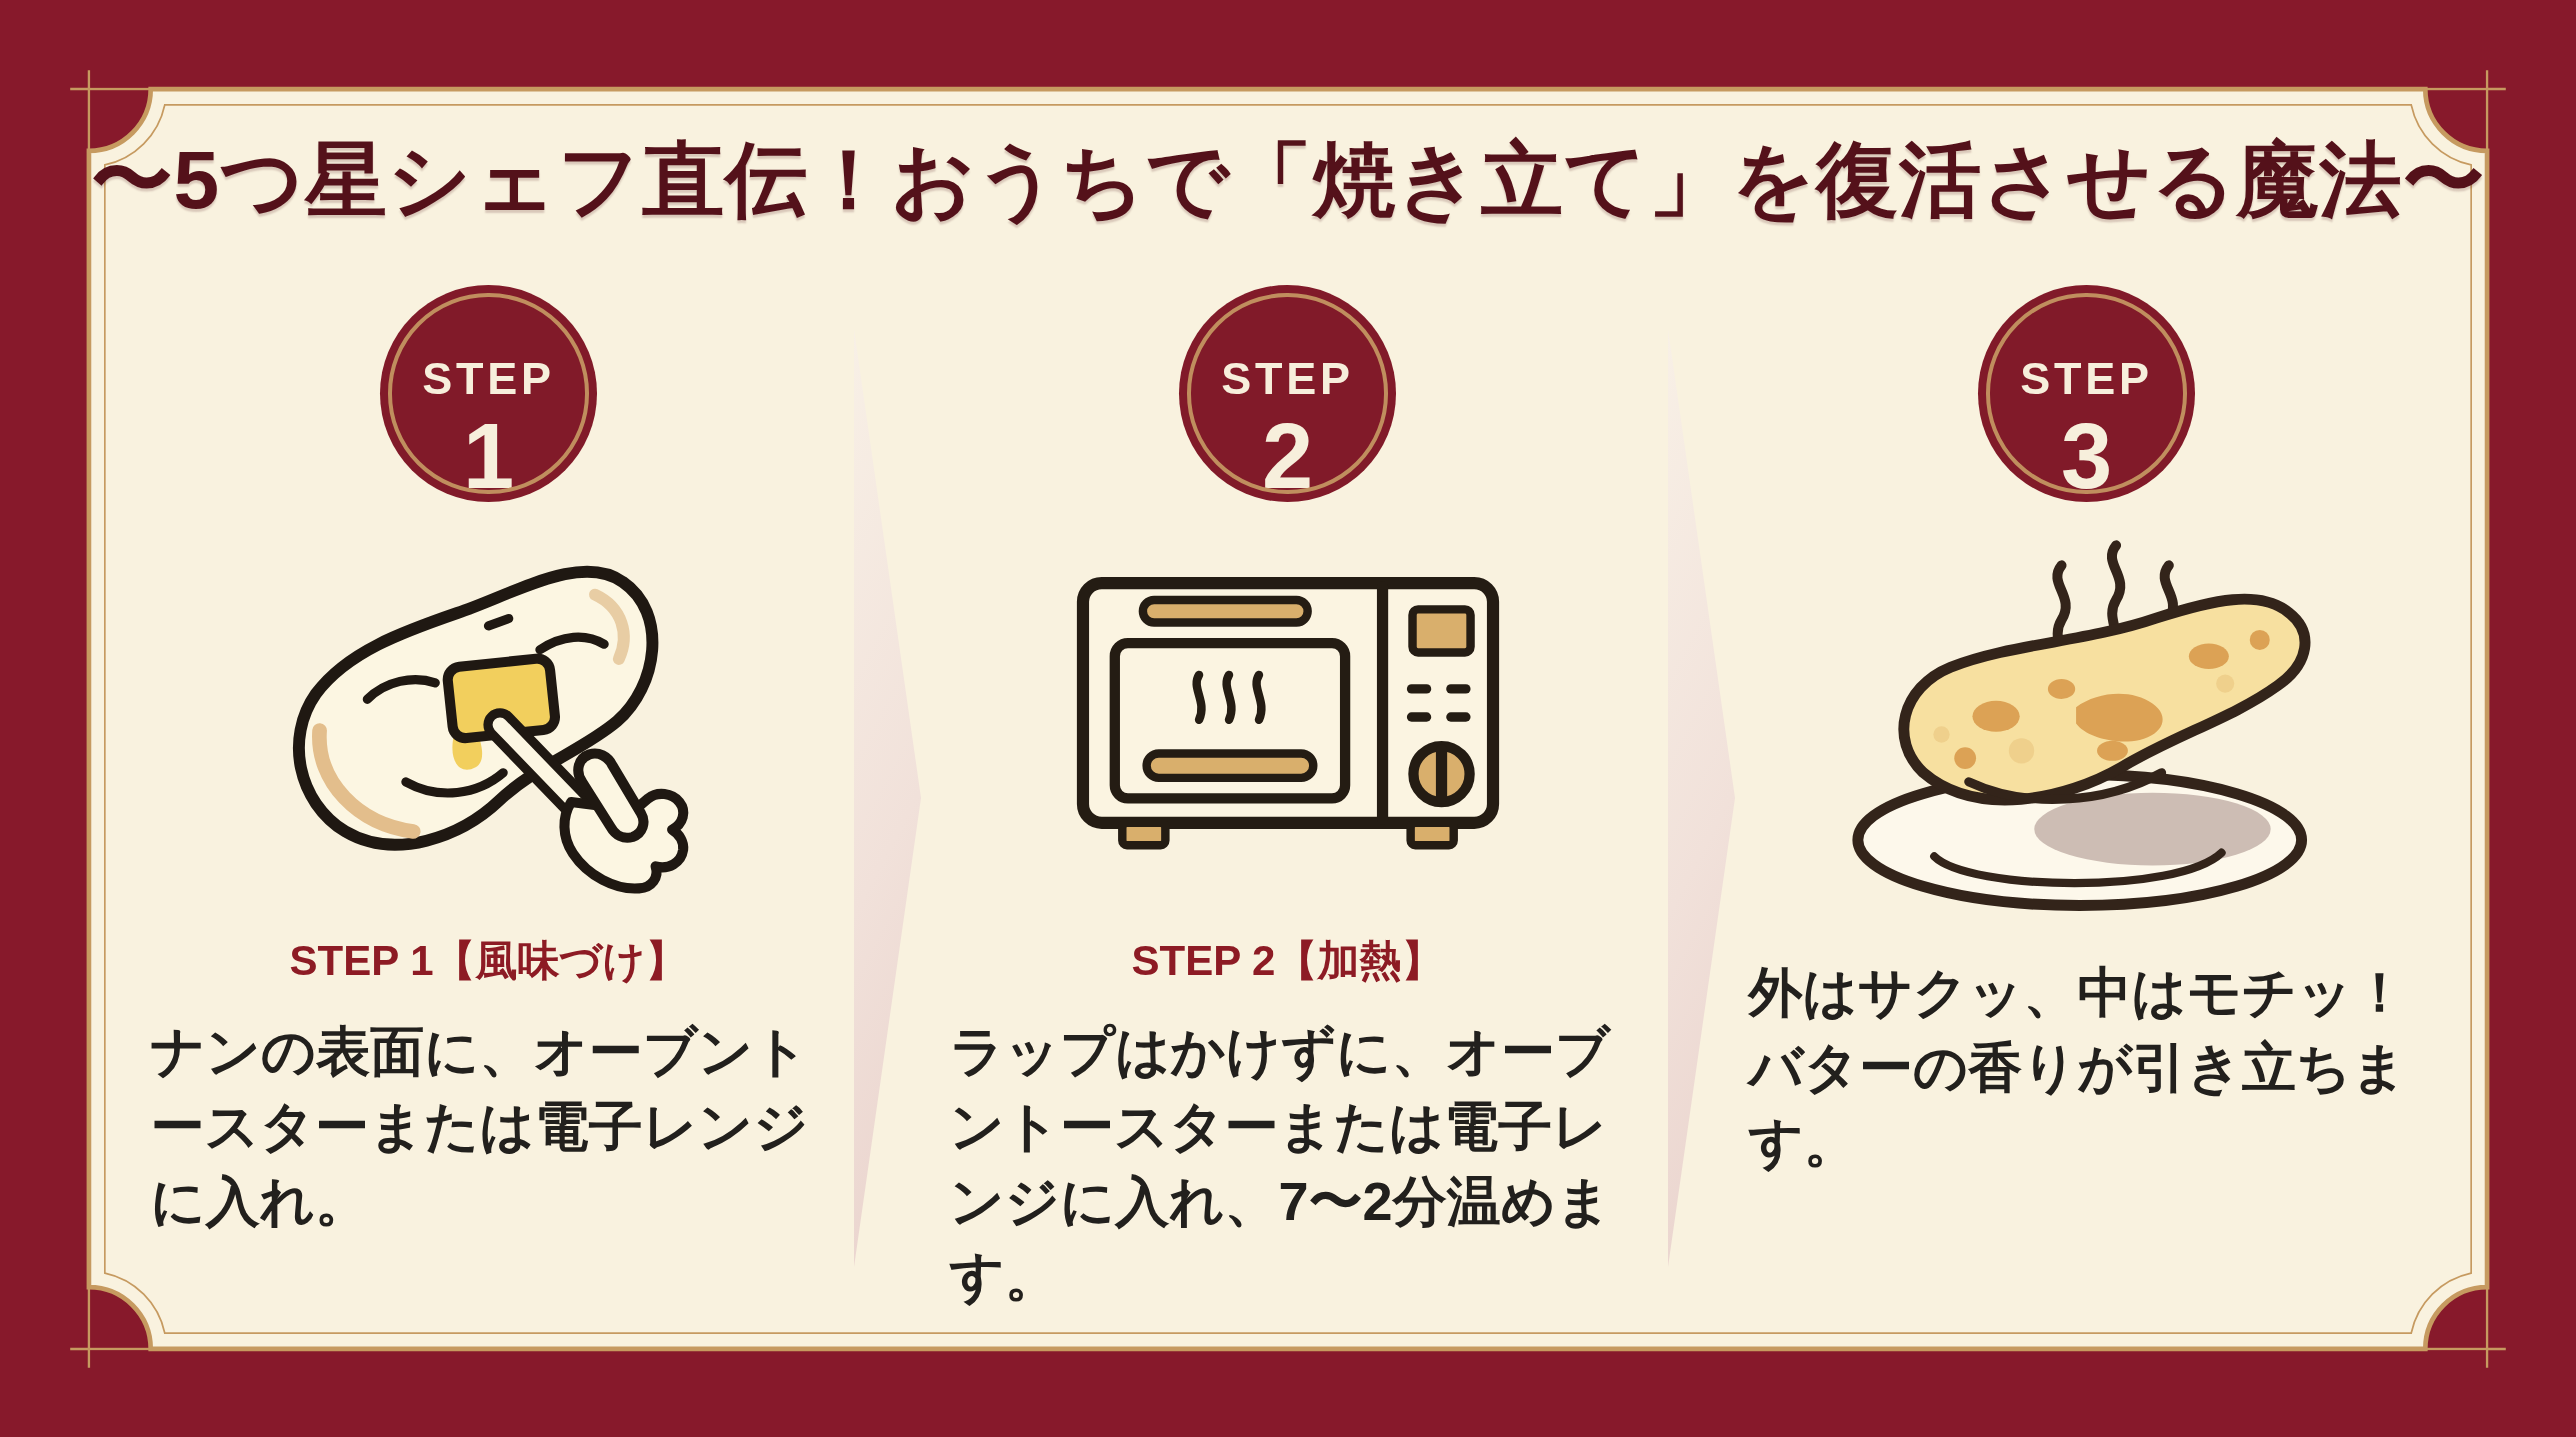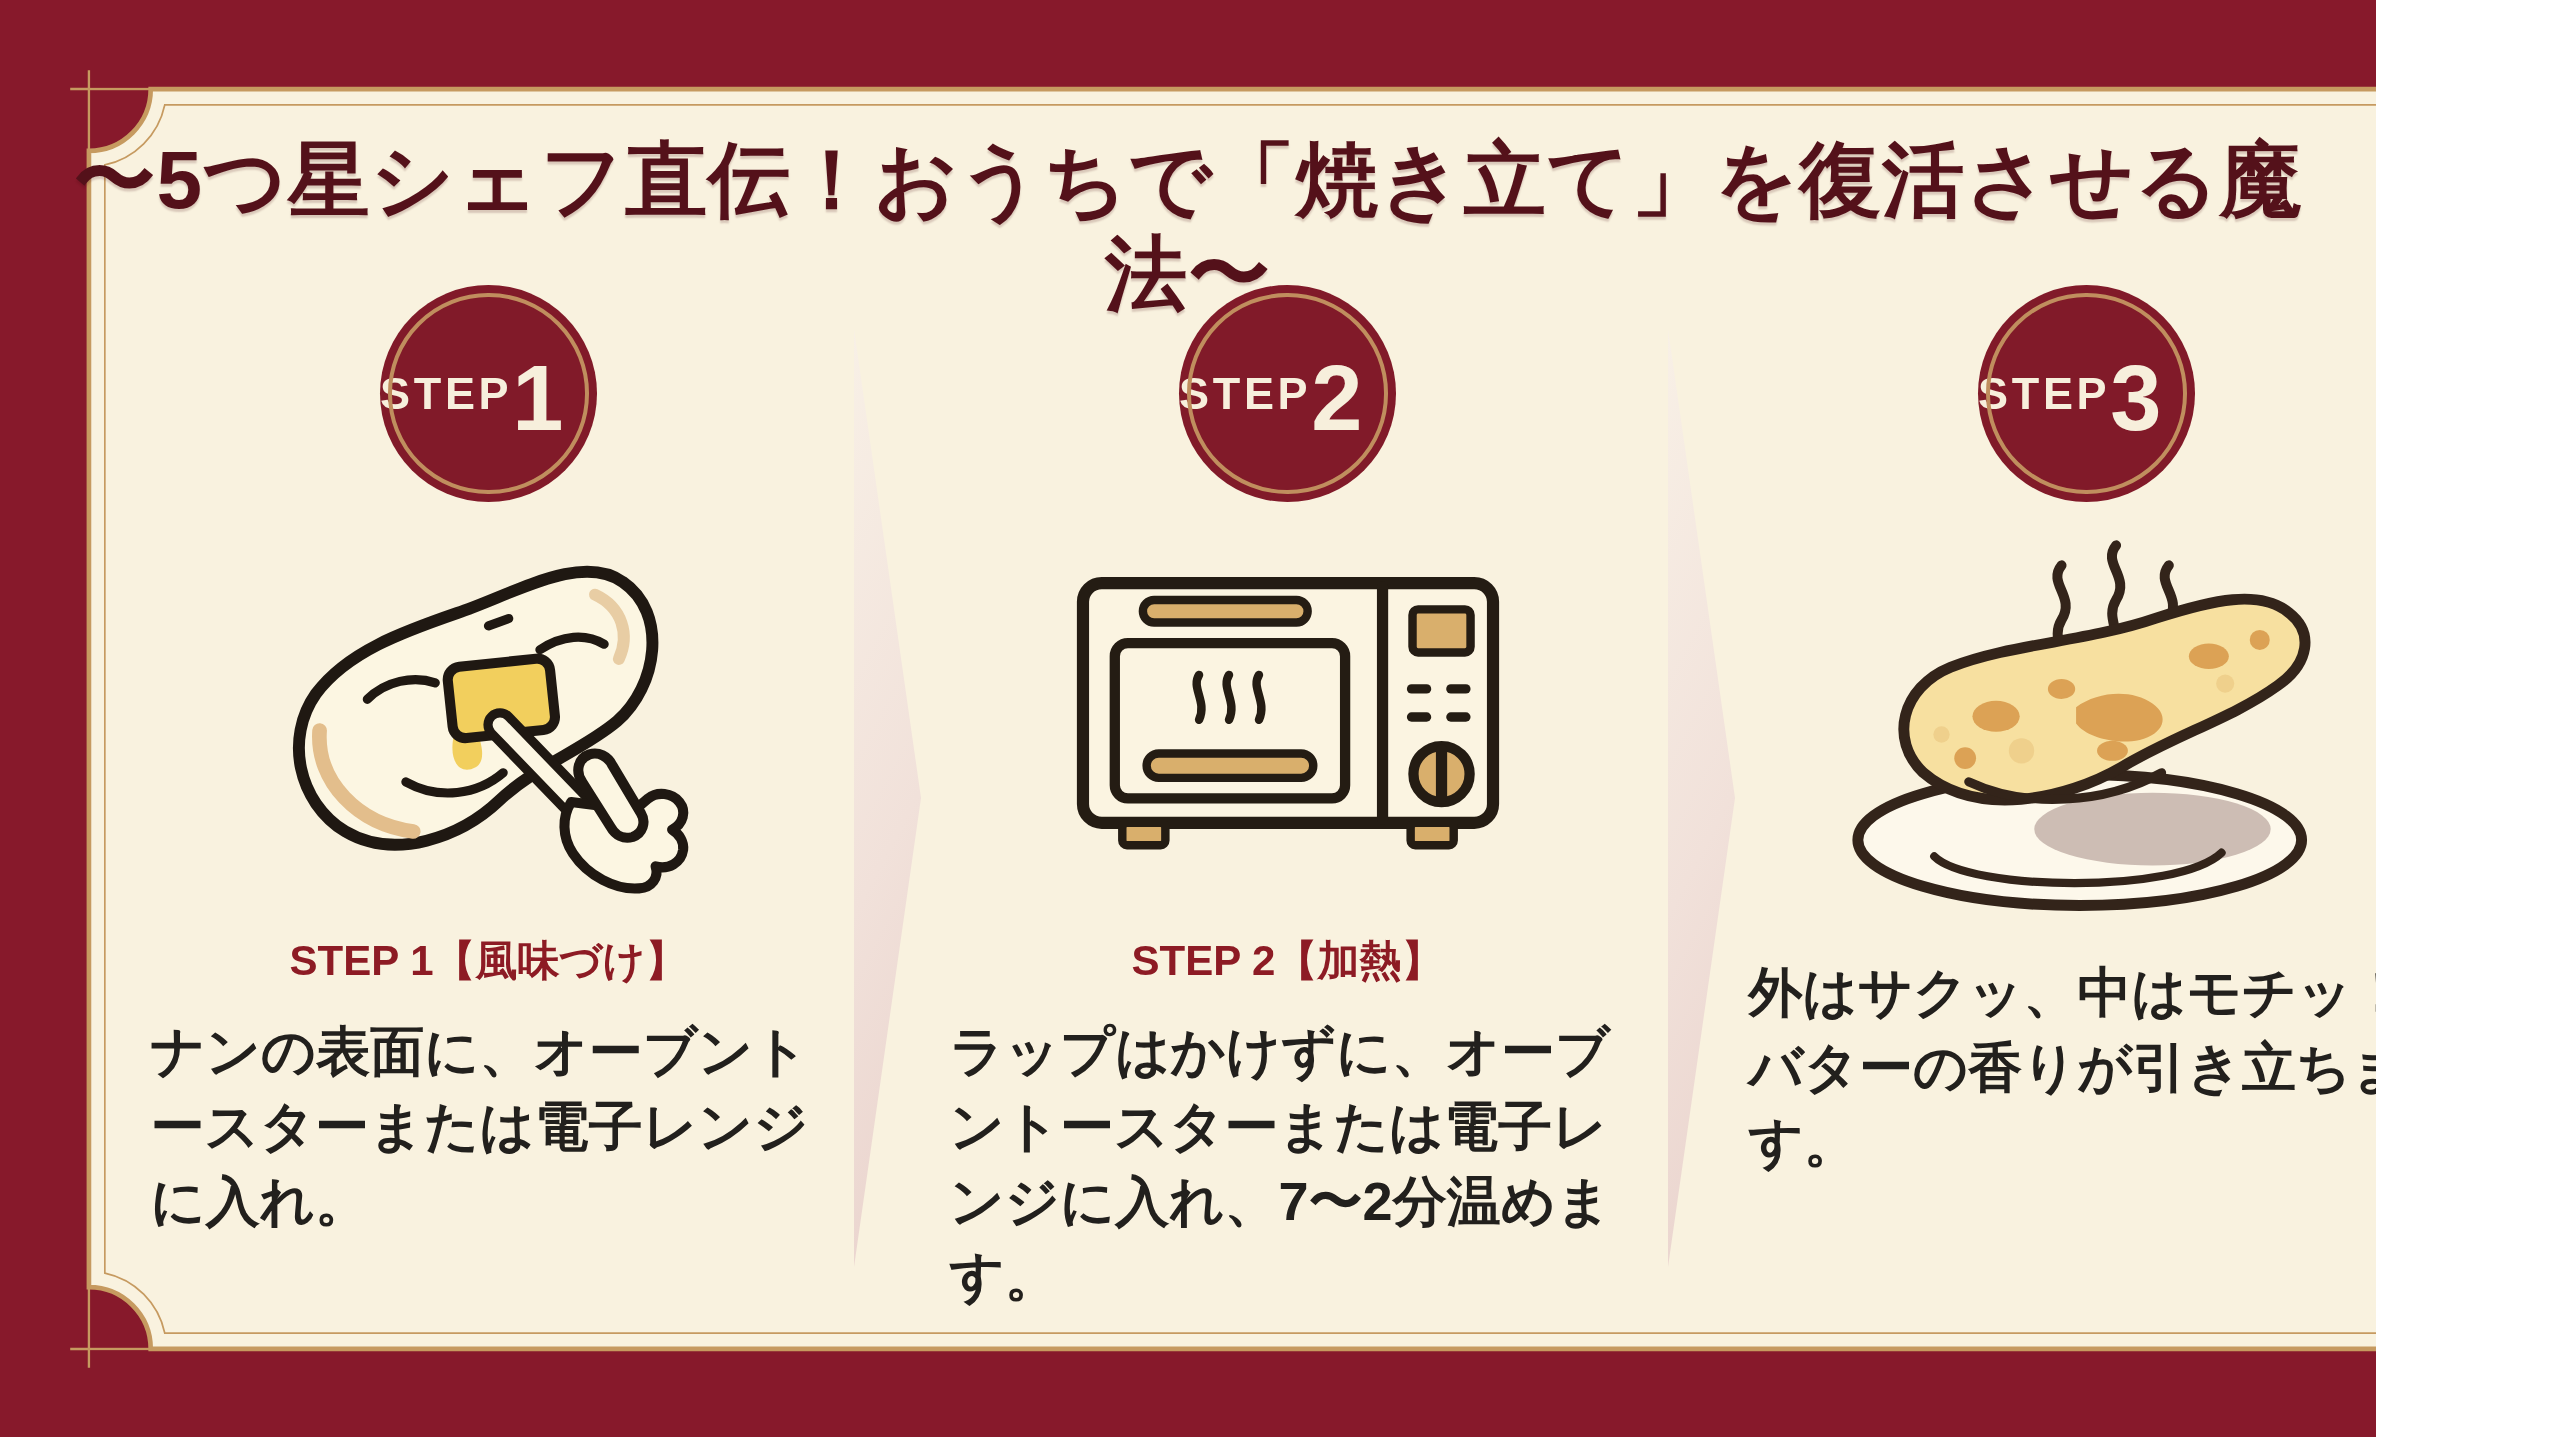--- a/index.html
+++ b/index.html
@@ -1,18 +1,18 @@
 <!DOCTYPE html>
 <html style="font-size:15px"><head>
 <meta charset="utf-8">
 <style>
   html,body{margin:0;padding:0;}
   body{width:2576px;height:1438px;overflow:hidden;}
   .page{
-    position:relative;width:2376px;height:1438px;
+    position:relative;width:2576px;height:1438px;
     background:#87192B;
     font-family:"Liberation Sans","DejaVu Sans",sans-serif;
     overflow:hidden;
   }
   .frame{position:absolute;left:0;top:0;width:2576px;height:1438px;}
   .title{
     position:absolute;top:133px;left:0;width:100%;margin:0;
     text-align:center;font-size:82px;font-weight:bold;color:#54111A;
     letter-spacing:0.9px;line-height:1.15;
     text-shadow:0 2.8px 1.9px rgba(70,10,14,0.18);
@@ -22,21 +22,21 @@
     background:linear-gradient(118deg,#f8f0e6 0%,#f1e1da 55%,#e9d2cc 100%);
     clip-path:polygon(0 0,100% 50%,0 100%);
   }
   .d1{left:854px;}
   .d2{left:1668px;}
   .columns{position:absolute;left:89px;top:225px;width:2398px;display:flex;}
   .col{width:799px;display:flex;flex-direction:column;align-items:center;}
   .badge{
     position:relative;width:217px;height:217px;margin-top:60px;
     background:#811A29;border-radius:50%;
-    display:flex;align-items:center;justify-content:flex-start;
+    display:flex;flex-direction:column;align-items:center;justify-content:flex-end;
   }
   .badge::after{
     content:"";position:absolute;top:8.4px;left:8.4px;right:8.4px;bottom:8.4px;
     border:4.7px solid #C08E5E;border-radius:50%;
   }
   .badge-step{font-size:45px;font-weight:bold;color:#F7EFDC;letter-spacing:3.7px;line-height:1;}
   .badge-num{font-size:92px;font-weight:bold;color:#F7EFDC;line-height:1;margin-top:9.4px;}
   .icon-box{height:404px;margin-top:20.6px;display:flex;align-items:center;justify-content:center;}
   .heading{
     margin:9.4px 0 0;font-size:42px;font-weight:bold;color:#8D1B24;

